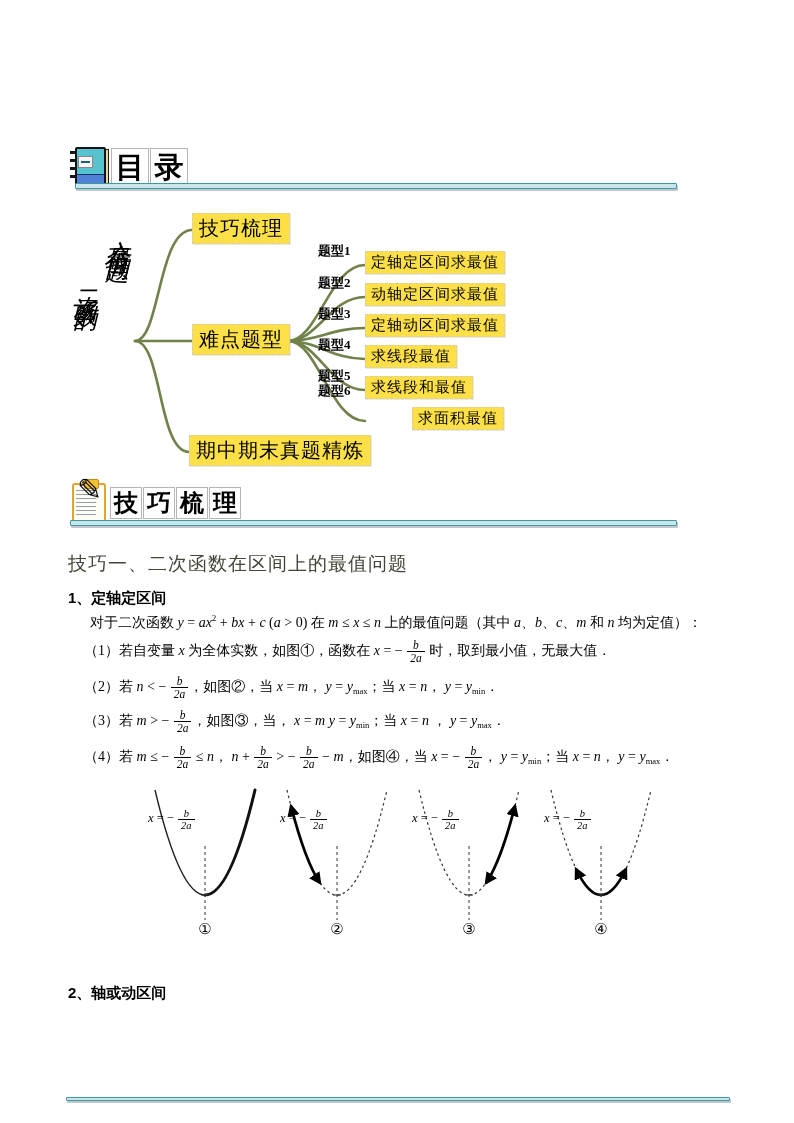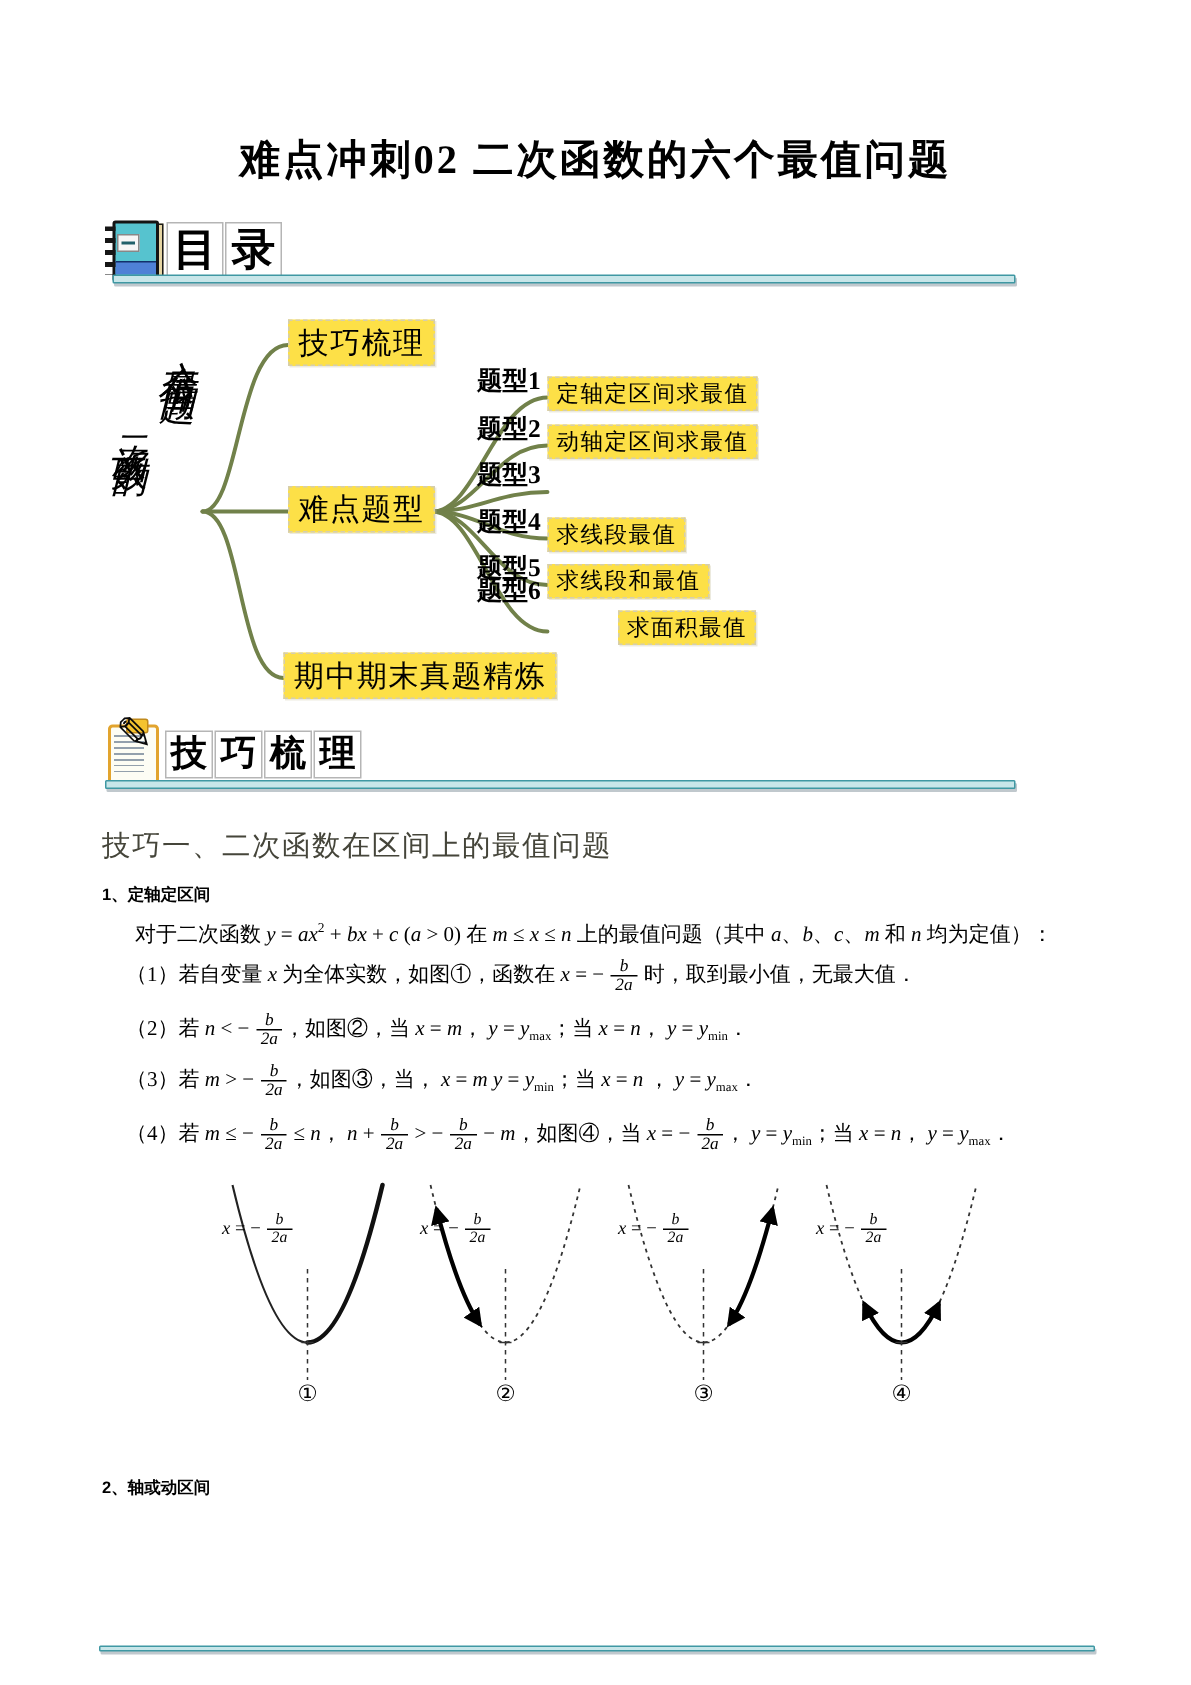--- a/index.html
+++ b/index.html
@@ -42,26 +42,26 @@
 
   
   .mindmap{position:absolute;left:0;top:205px;width:794px;height:272px;}
   .mm-lines{position:absolute;left:0;top:0;}
   .mm-lines path{fill:none;stroke:#71814a;stroke-width:2.6;stroke-linecap:round;}
   .vtext{position:absolute;writing-mode:vertical-rl;font-style:italic;font-size:24px;
          letter-spacing:4px;line-height:30px;}
   .node{position:absolute;border:1px dashed #d6ceac;background:#fde047;padding:1px 6px;
         font-size:20px;letter-spacing:1px;white-space:nowrap;box-shadow:1px 1px 0 rgba(200,195,160,.35);}
   .node.small{font-size:15px;padding:1px 5px;}
-  .type-tag{position:absolute;font-size:17px;font-weight:bold;white-space:nowrap;}
+  .type-tag{position:absolute;font-size:13px;font-weight:bold;white-space:nowrap;}
 
   
   .subtitle{position:absolute;left:68px;top:551px;font-family:"Liberation Sans",sans-serif;
             font-size:19px;color:#45453a;letter-spacing:1px;}
-  .h-bold{position:absolute;font-family:"Liberation Sans",sans-serif;font-size:11px;font-weight:bold;color:#000;}
+  .h-bold{position:absolute;font-family:"Liberation Sans",sans-serif;font-size:15px;font-weight:bold;color:#000;}
   .mathline{position:absolute;white-space:nowrap;font-size:14px;color:#000;}
   .mathline .mt{font-family:"Liberation Serif",serif;text-align:right;}
   .mv{font-style:italic;font-family:"Liberation Serif",serif;}
   .ms{font-size:8.5px;vertical-align:-3px;}
   .mp{font-size:9px;vertical-align:6px;}
   .frac{display:inline-block;text-align:center;vertical-align:middle;margin:0 1px;}
   .frac .num{display:block;font-size:11.5px;line-height:12px;font-style:italic;padding:0 3px;}
   .frac .den{display:block;font-size:11.5px;line-height:13px;font-style:italic;border-top:1px solid #000;padding:0 3px;}
 
   
@@ -70,21 +70,20 @@
   .fig-label{position:absolute;left:8px;top:28px;font-size:12.5px;white-space:nowrap;}
   .fig-label .frac .num,.fig-label .frac .den{font-size:10.5px;line-height:11px;}
   .fig-number{position:absolute;left:0;top:140px;width:100%;text-align:center;font-size:15px;}
   .figure svg{position:absolute;left:0;top:0;}
 </style>
 </head>
 <body>
 
 <div class="page">
 
-  <div class="doc-title">难点冲刺02 二次函数的六个最值问题</div>
 
   <div class="nb">
     <div class="nb-pages"></div>
     <div class="nb-body">
       <div class="nb-band"></div>
     </div>
     <div class="nb-rings"></div>
     <div class="nb-minus">
         <i></i>
       </div>
@@ -115,20 +114,21 @@
 
     <div class="type-tag" style="left:318px;top:37px;">题型1</div>
     <div class="type-tag" style="left:318px;top:69px;">题型2</div>
     <div class="type-tag" style="left:318px;top:100px;">题型3</div>
     <div class="type-tag" style="left:318px;top:131px;">题型4</div>
     <div class="type-tag" style="left:318px;top:162px;">题型5</div>
     <div class="type-tag" style="left:318px;top:177px;">题型6</div>
 
     <div class="node small" style="left:365px;top:46px;">定轴定区间求最值</div>
     <div class="node small" style="left:365px;top:78px;">动轴定区间求最值</div>
+    <div class="node small" style="left:365px;top:109px;">定轴动区间求最值</div>
     <div class="node small" style="left:365px;top:140px;">求线段最值</div>
     <div class="node small" style="left:365px;top:171px;">求线段和最值</div>
     <div class="node small" style="left:376px;top:202px;margin-left:36px;">求面积最值</div>
   </div>
 
   <div class="cb">
     <div class="cb-board"></div>
     <div class="cb-clip"></div>
     <div class="cb-lines"></div>
     <div class="cb-pen">✎</div>

